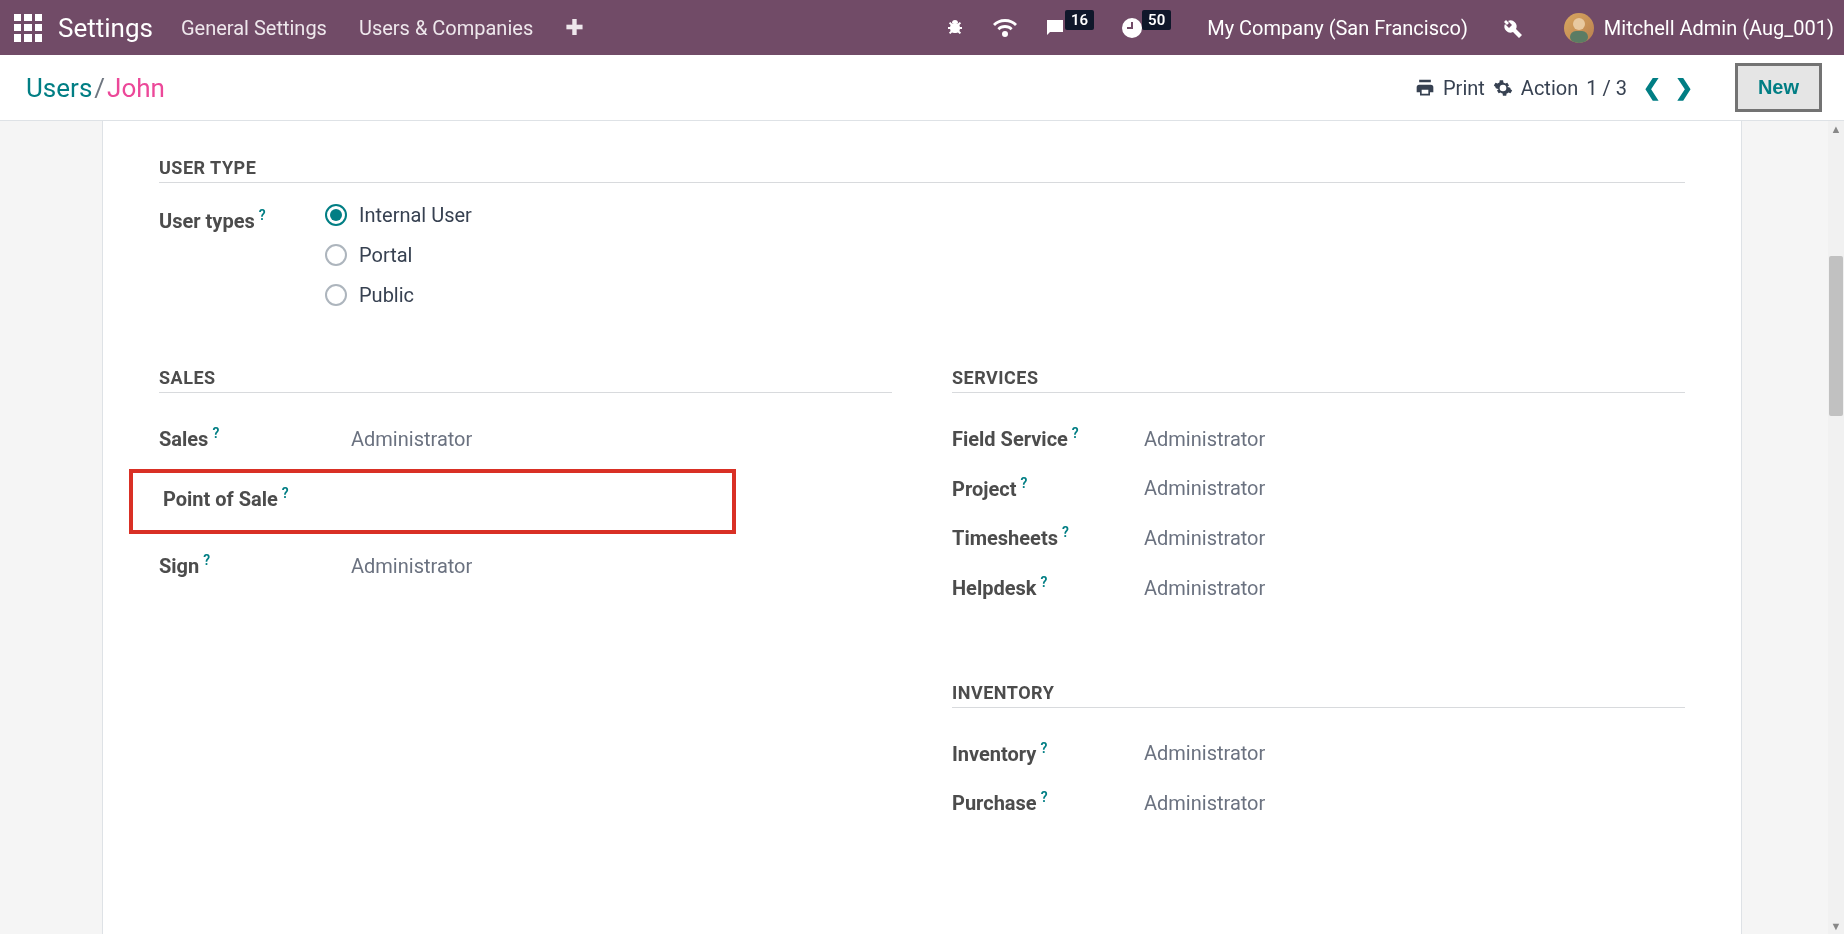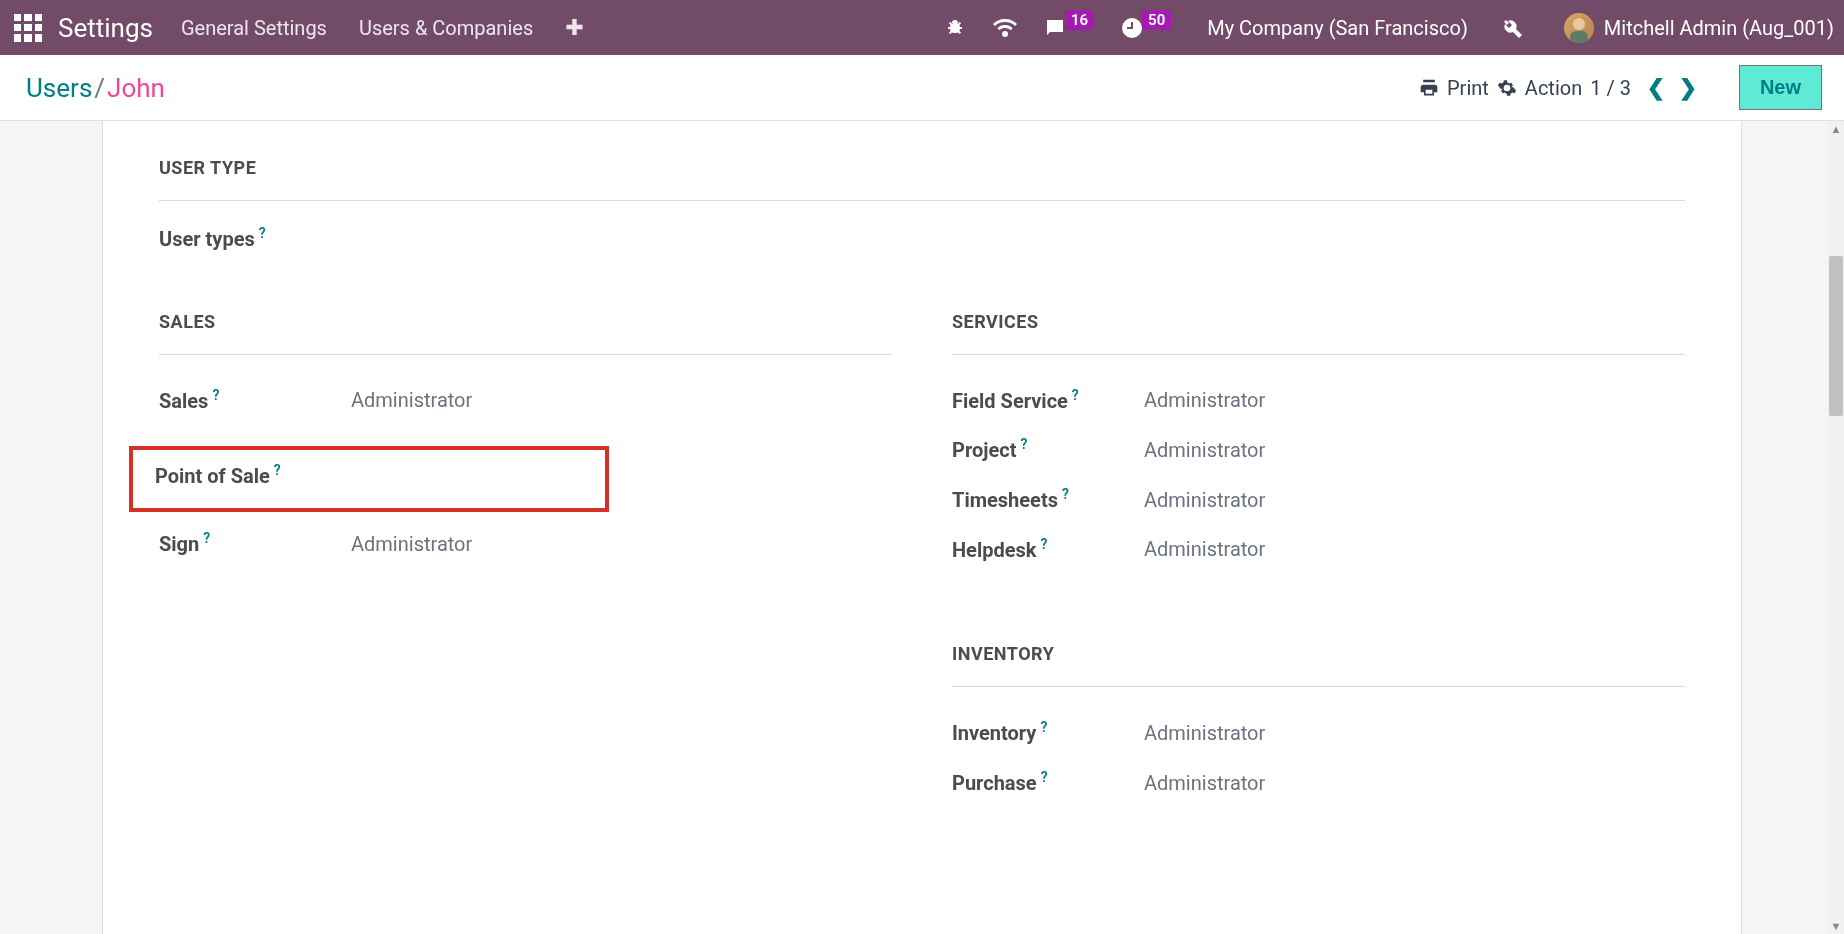--- a/index.html
+++ b/index.html
@@ -38,21 +38,21 @@
   .spacer { flex: 1; }
   .hbar-icons { display: flex; align-items: center; gap: 26px; }
   .bug-icon, .wifi-icon, .chat-icon, .clock-icon, .tools-icon {
     width: 24px; height: 24px; fill: #fff; cursor: pointer;
   }
   .icon-badge {
     position: relative;
     display: flex; align-items: center;
   }
   .badge {
-    background: #a21caf;
+    background: #0f172a;
     color: #fff;
     font-size: 15px;
     font-weight: 600;
     padding: 1px 6px;
     border-radius: 2px;
     margin-left: -2px;
     margin-top: -16px;
   }
   .company-name { font-size: 20px; color: #fff; margin: 0 6px 0 10px; cursor: pointer; }
   .user-block { display: flex; align-items: center; gap: 10px; margin-left: 14px; cursor: pointer; }
@@ -78,23 +78,23 @@
   .breadcrumb-link { color: #017e84; cursor: pointer; }
   .breadcrumb-sep { color: #6f7680; margin: 0 2px; }
   .breadcrumb-current { color: #ec4899; }
   .sub-spacer { flex: 1; }
   .sub-actions { display: flex; align-items: center; gap: 8px; font-size: 20px; color: #374151; }
   .sub-action { display: flex; align-items: center; gap: 8px; cursor: pointer; }
   .pager { display: flex; align-items: center; gap: 6px; color: #374151; }
   .pager-text { font-size: 20px; margin-right: 6px; }
   .pager-arrow { width: 26px; text-align: center; color: #017e84; font-size: 22px; cursor: pointer; font-weight: 700; }
   .new-btn {
-    border: 1px solid #737373;
+    border: 3px solid #737373;
     color: #017e84;
-    background: #5eead4;
+    background: #e5e5e5;
     padding: 10px 20px;
     font-size: 20px;
     font-weight: 600;
     margin-left: 30px;
     cursor: pointer;
   }
 
   
   .content-wrap {
     height: calc(934px - 55px - 66px);
@@ -113,21 +113,21 @@
   }
 
   .section-heading {
     font-size: 18px;
     font-weight: 700;
     color: #4c4c4c;
     letter-spacing: 0.5px;
   }
   .section-underline {
     border-bottom: 1px solid #d8dadd;
-    padding-bottom: 22px;
+    padding-bottom: 4px;
     margin-bottom: 20px;
   }
   .form-row { display: flex; align-items: flex-start; margin-bottom: 6px; }
   .form-label {
     width: 166px;
     font-size: 20px;
     font-weight: 700;
     color: #4c4c4c;
     padding-top: 4px;
   }
@@ -168,24 +168,24 @@
     color: #4c4c4c;
   }
   .field-value {
     font-size: 20px;
     color: #6b7280;
     padding-left: 6px;
   }
 
   .highlight-box {
     border: 4px solid #d93025;
-    width: 480px;
+    width: 607px;
     margin-left: -30px;
-    padding: 12px 0 20px 22px;
-    margin-top: 22px;
+    padding: 12px 0 20px 30px;
+    margin-top: 6px;
     margin-bottom: 6px;
   }
   .highlight-box .field-row { padding: 0; }
 
   .sec-block { margin-top: 0; }
   .sec-block + .sec-block { margin-top: 70px; }
 
   
   .fake-scrollbar {
     position: absolute;
@@ -302,20 +302,36 @@
 </div>
 
 <div class="content-wrap">
   <div class="sheet">
 
     <div class="section-heading section-underline">USER TYPE</div>
     <div class="form-row">
       <div class="form-label">
         <span>User types</span><span class="help-q">?</span>
       </div>
+      <div class="radio-group">
+        <div class="radio-item">
+          <div class="radio-circle checked">
+              <div class="radio-dot"></div>
+            </div>
+          <span class="radio-label">Internal User</span>
+        </div>
+        <div class="radio-item">
+          <div class="radio-circle"></div>
+          <span class="radio-label">Portal</span>
+        </div>
+        <div class="radio-item">
+          <div class="radio-circle"></div>
+          <span class="radio-label">Public</span>
+        </div>
+      </div>
     </div>
 
     <div class="two-col">
 
       <div class="col">
         <div class="sec-block">
           <div class="section-heading section-underline">SALES</div>
           <div class="field-row">
             <div class="field-label"><span>Sales</span><span class="help-q">?</span></div>
             <div class="field-value">Administrator</div>

